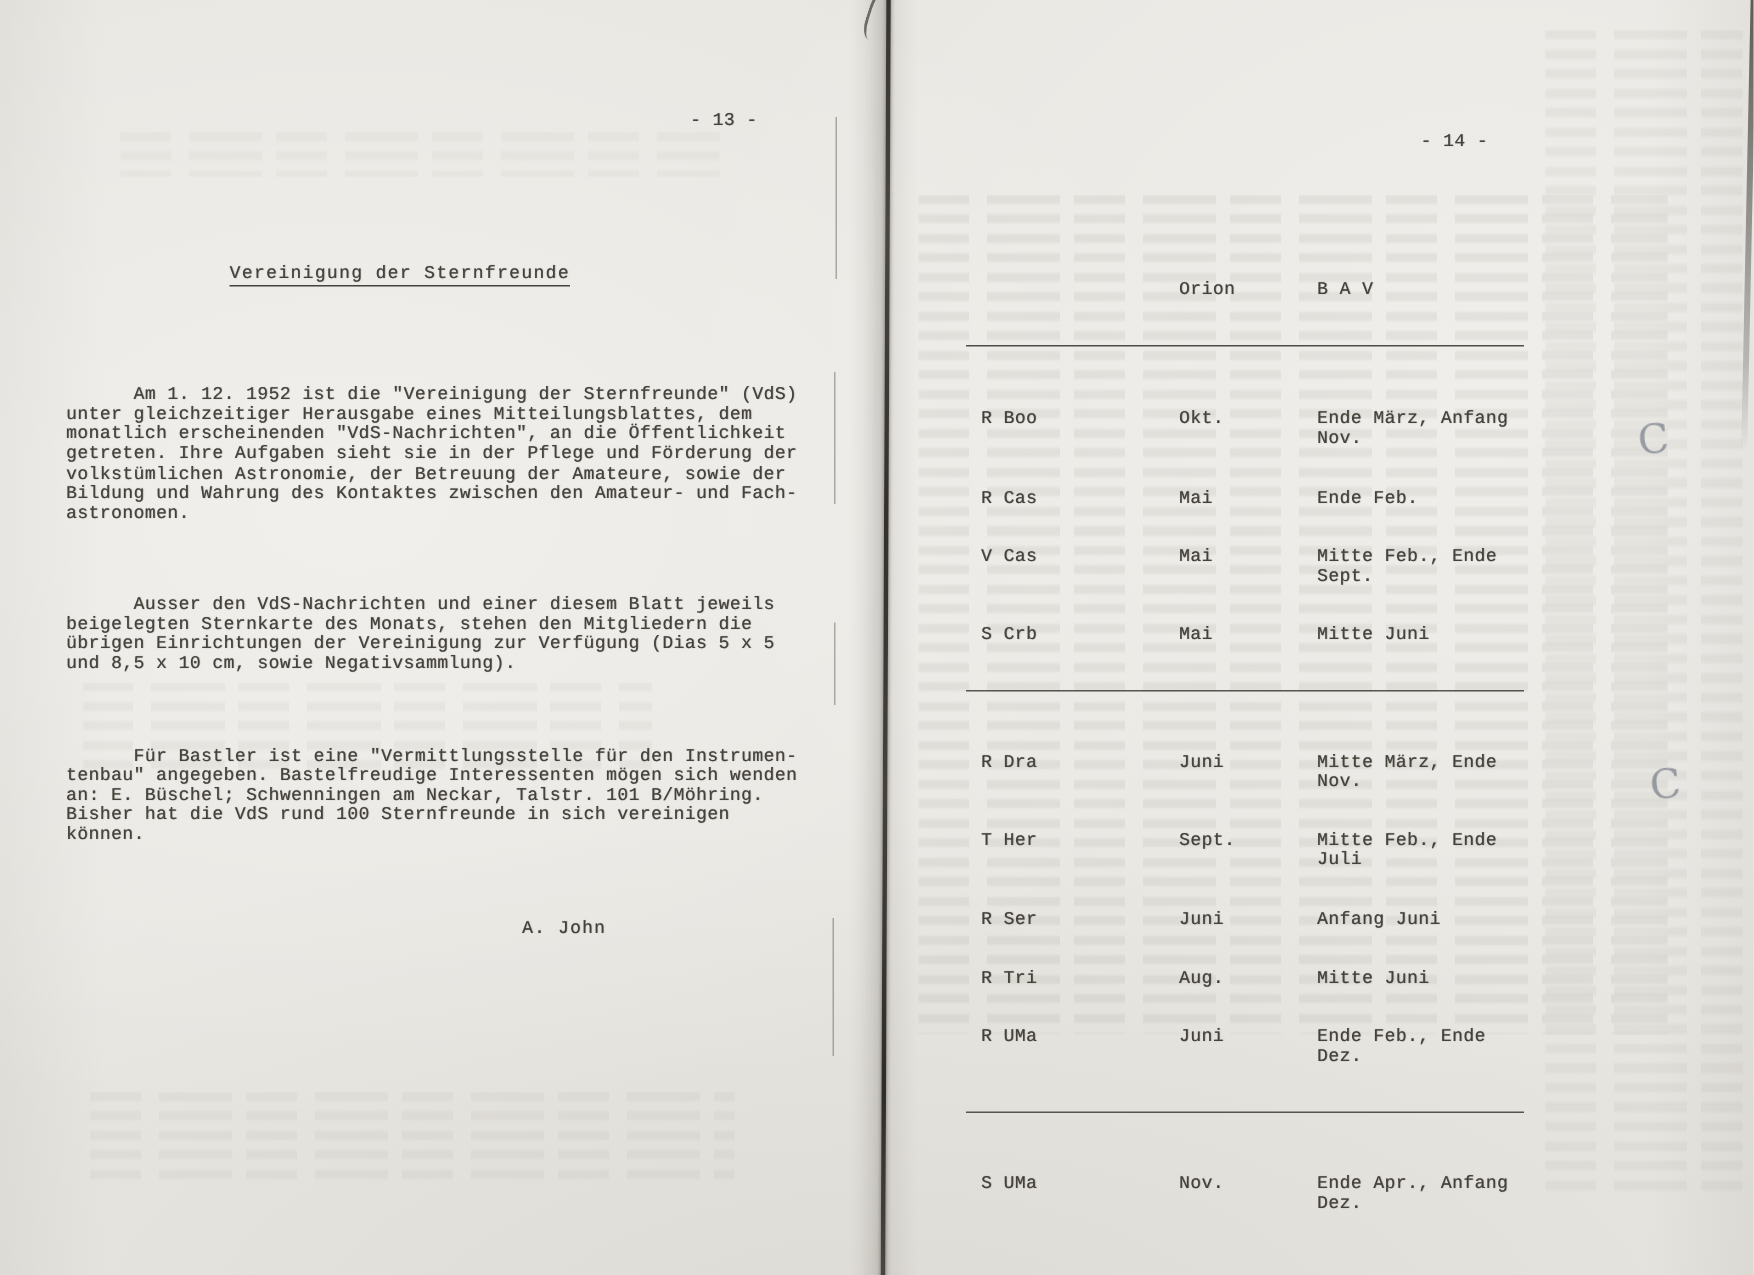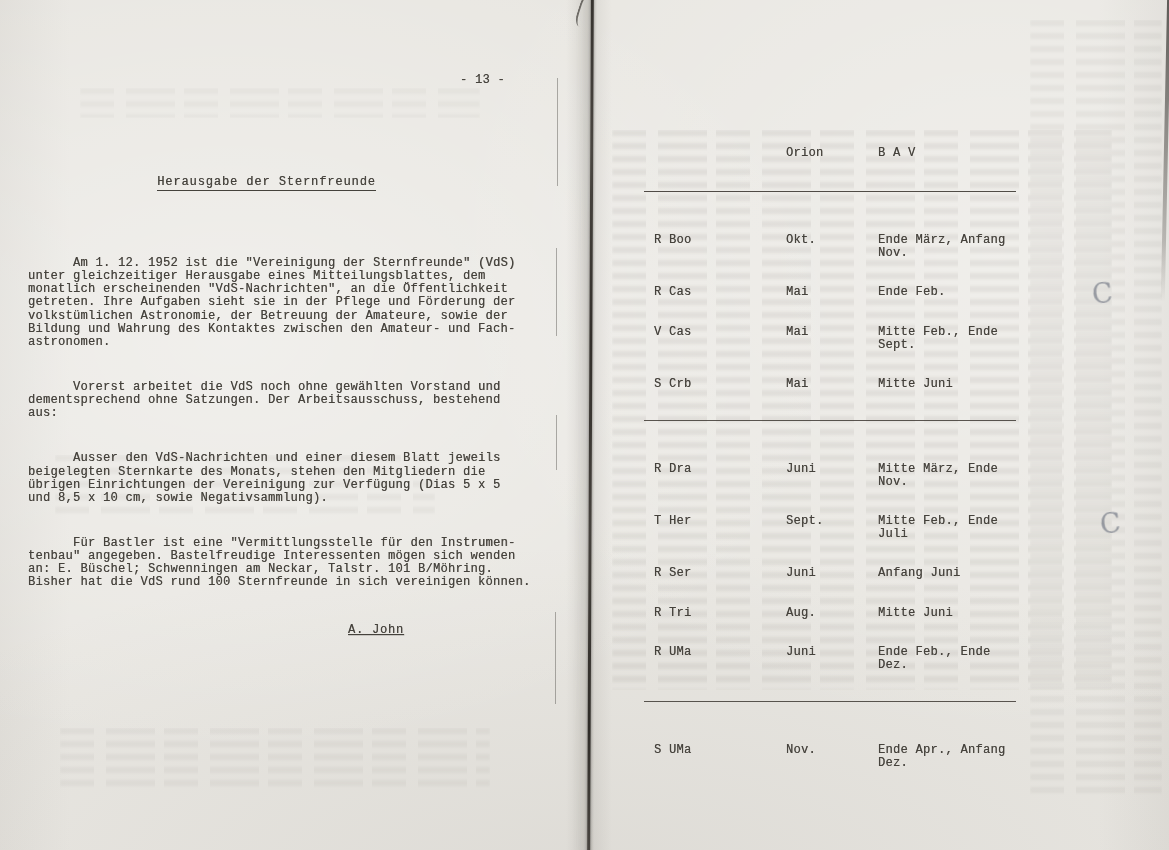--- a/index.html
+++ b/index.html
@@ -62,23 +62,23 @@
   #left-page{left:28px;top:48px;width:527px;}
   #right-page{left:602px;top:62px;width:520px;}
   .pn{text-align:right;}
   #left-page .pn{padding-right:50px;}
   #right-page .pn{padding-right:130px;}
   .sec-title-wrap{text-align:center;}
   .u-title{
     display:inline-block;border-bottom:1.4px solid #45423c;padding-bottom:1px;
     letter-spacing:0.9px;
   }
-  .para{margin:0;}
+  .para{margin:16px;}
   .members{margin-left:176px;letter-spacing:0px;}
-  .sig{letter-spacing:0.8px;text-decoration:underline;}
+  .sig{letter-spacing:0.8px;}
   
   .vtable{margin-left:42px;width:372px;}
   .trow{display:flex;}
   .c-star{width:132px;padding-left:10px;}
   .c-orion{width:92px;}
   .c-bav{flex:1;}
   .thead .c-star{visibility:hidden;}
   .trule{border-top:1.6px solid rgba(62,58,52,0.85);margin:3px 0 2px 0;}
   .trule-head{border-top:1.6px solid rgba(62,58,52,0.9);margin:4px 0 3px 0;}
   .mt36{margin-top:36px;} .mt20{margin-top:20px;} .mt14{margin-top:14px;} .mt8{margin-top:8px;}  .mt6{margin-top:6px;}   .mt2{margin-top:2px;} .ml320{margin-left:320px;}
@@ -101,50 +101,48 @@
 <div class="edge-seg seg3"></div>
 <div class="edge-seg seg4"></div>
 <div class="right-edge-line"></div>
 <div class="pen-mark" style="left:1092px;top:278px;">C</div>
 <div class="pen-mark" style="left:1100px;top:508px;">C</div>
 
 <div class="page" id="left-page">
   <div class="pn">- 13 -</div>
 
   <div class="sec-title-wrap mt36" style="padding-right:80px;">
-    <span class="u-title">Herausgabe der Sternfreunde</span>
+    <span class="u-title">Vereinigung der Sternfreunde</span>
   </div>
 
   <p class="para mt14">      Am 1. 12. 1952 ist die "Vereinigung der Sternfreunde" (VdS)
 unter gleichzeitiger Herausgabe eines Mitteilungsblattes, dem
 monatlich erscheinenden "VdS-Nachrichten", an die Öffentlichkeit
 getreten. Ihre Aufgaben sieht sie in der Pflege und Förderung der
 volkstümlichen Astronomie, der Betreuung der Amateure, sowie der
 Bildung und Wahrung des Kontaktes zwischen den Amateur- und Fach-
 astronomen.</p>
-  <p class="para mt6">      Vorerst arbeitet die VdS noch ohne gewählten Vorstand und
-dementsprechend ohne Satzungen. Der Arbeitsausschuss, bestehend
-aus:</p>
   <p class="para mt6">      Ausser den VdS-Nachrichten und einer diesem Blatt jeweils
 beigelegten Sternkarte des Monats, stehen den Mitgliedern die
 übrigen Einrichtungen der Vereinigung zur Verfügung (Dias 5 x 5
 und 8,5 x 10 cm, sowie Negativsammlung).</p>
   <p class="para mt6">      Für Bastler ist eine "Vermittlungsstelle für den Instrumen-
 tenbau" angegeben. Bastelfreudige Interessenten mögen sich wenden
 an: E. Büschel; Schwenningen am Neckar, Talstr. 101 B/Möhring.
 Bisher hat die VdS rund 100 Sternfreunde in sich vereinigen können.</p>
   <p class="para sig mt8 ml320">A. John</p>
   
 
   
   
   
 </div>
 
 <div class="page" id="right-page">
+  <div class="pn">- 14 -</div>
 
   <div class="vtable mt20">
     <div class="trow thead">
       <span class="c-star">.</span>
       <span class="c-orion">Orion</span>
       <span class="c-bav">B A V</span>
     </div>
     <div class="trule-head"></div>
 
     <div class="trow">

